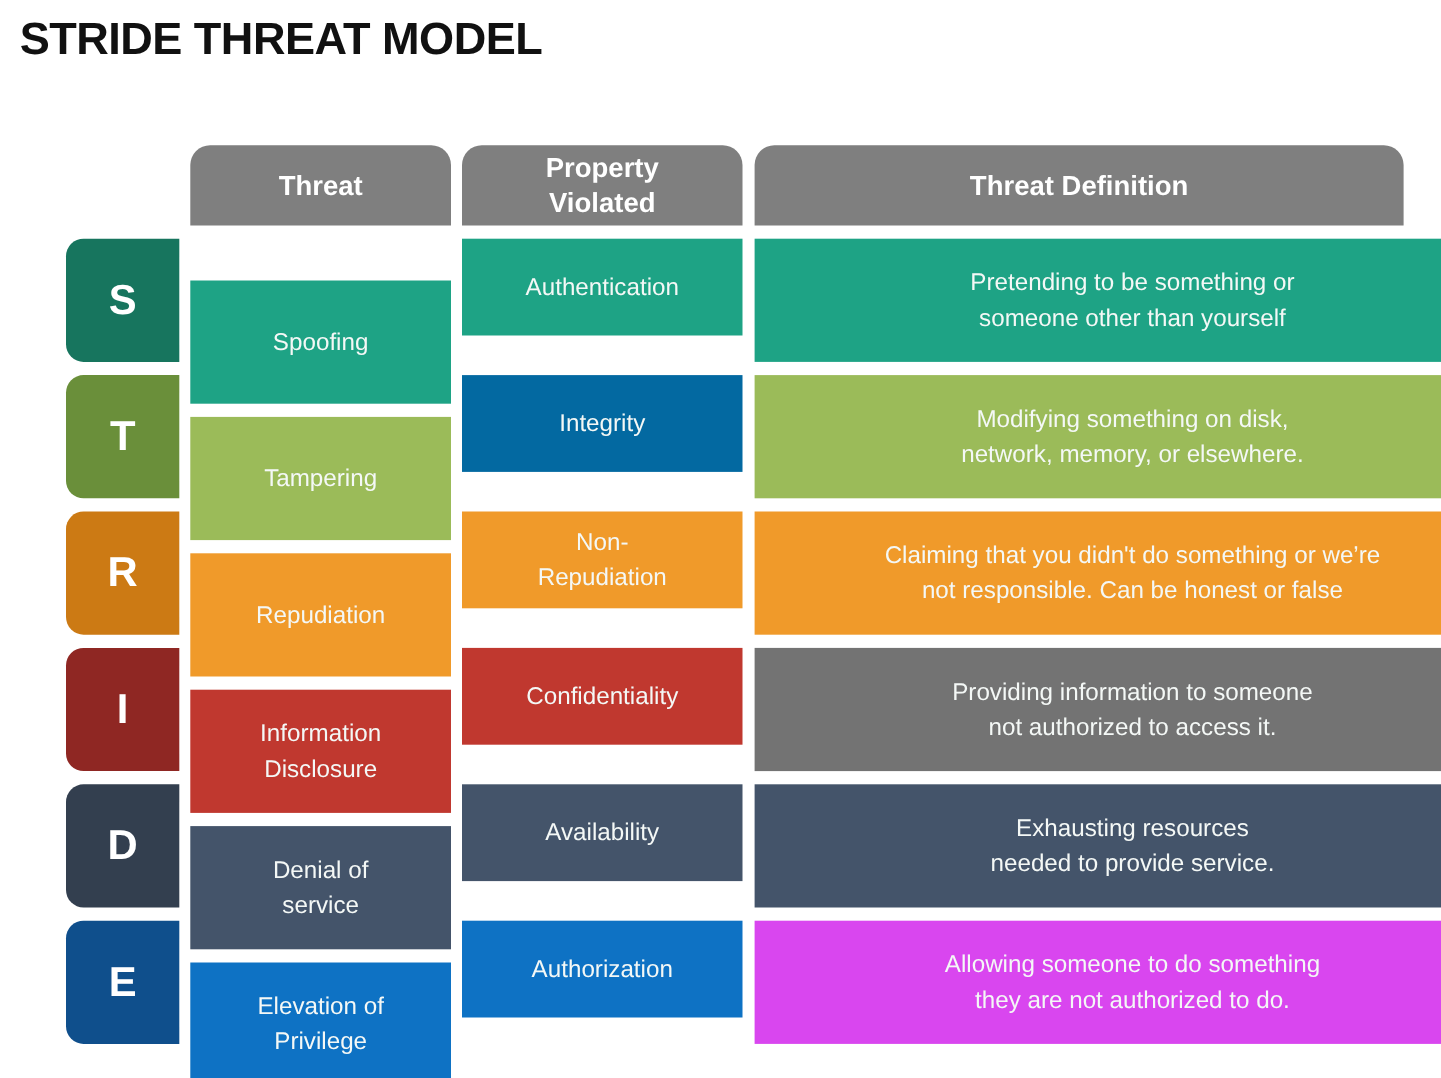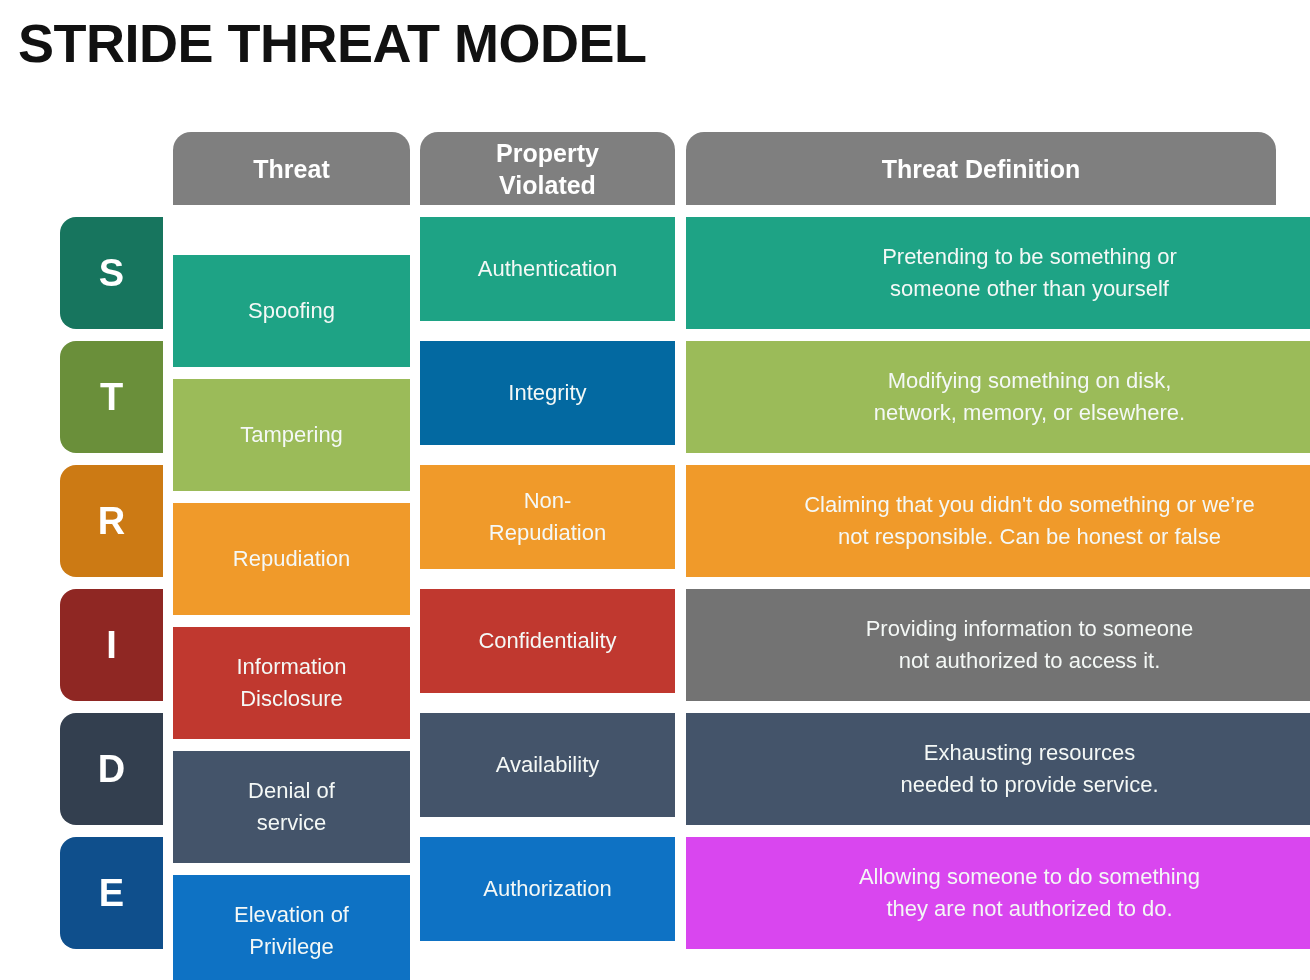--- a/index.html
+++ b/index.html
@@ -2,38 +2,38 @@
 <html><head>
 <meta charset="utf-8">
 <style>
   html, body { margin:0; padding:0; }
   body {
     width:1310px; height:980px; background:#ffffff; position:relative; overflow:hidden;
     font-family:"Liberation Sans", "DejaVu Sans", sans-serif;
   }
   .title {
     position:absolute; left:18px; top:12px;
-    font-size:54px; font-weight:bold; color:#111111; letter-spacing:-0.5px;
+    font-size:41px; font-weight:bold; color:#111111; letter-spacing:-0.5px;
     font-family:"Liberation Sans", sans-serif;
   }
   .cell {
     position:absolute; display:flex; align-items:center; justify-content:center;
     text-align:center; color:#f4f8f6; box-sizing:border-box; padding:0 26px;
     font-size:22px; line-height:32px; white-space:pre-line;
   }
   .hdr {
     background:#7f7f7f; color:#ffffff; font-weight:bold; font-size:25px;
     border-radius:18px 18px 0 0; top:132px; height:73px;
   }
   .letter {
     font-weight:bold; font-size:38px; color:#ffffff;
     border-radius:16px 0 0 16px; left:60px; width:103px; height:112px;
   }
   .c-threat { left:173px; width:237px; height:112px;margin-top:38px; }
-  .c-prop   { left:420px; width:255px; height:104px; }
+  .c-prop   { left:420px; width:255px; height:88px; }
   .c-def    { left:686px; width:687px; height:112px; }
 </style>
 </head>
 <body>
 
 <div class="title">STRIDE THREAT MODEL</div>
 
 <div class="cell hdr" style="left: 173px; width: 237px; background: rgb(127, 127, 127);">Threat</div>
 <div class="cell hdr" style="left: 420px; width: 255px; background: rgb(127, 127, 127);">Property Violated</div>
 <div class="cell hdr" style="left: 686px; width: 590px; background: rgb(127, 127, 127);">Threat Definition</div>

